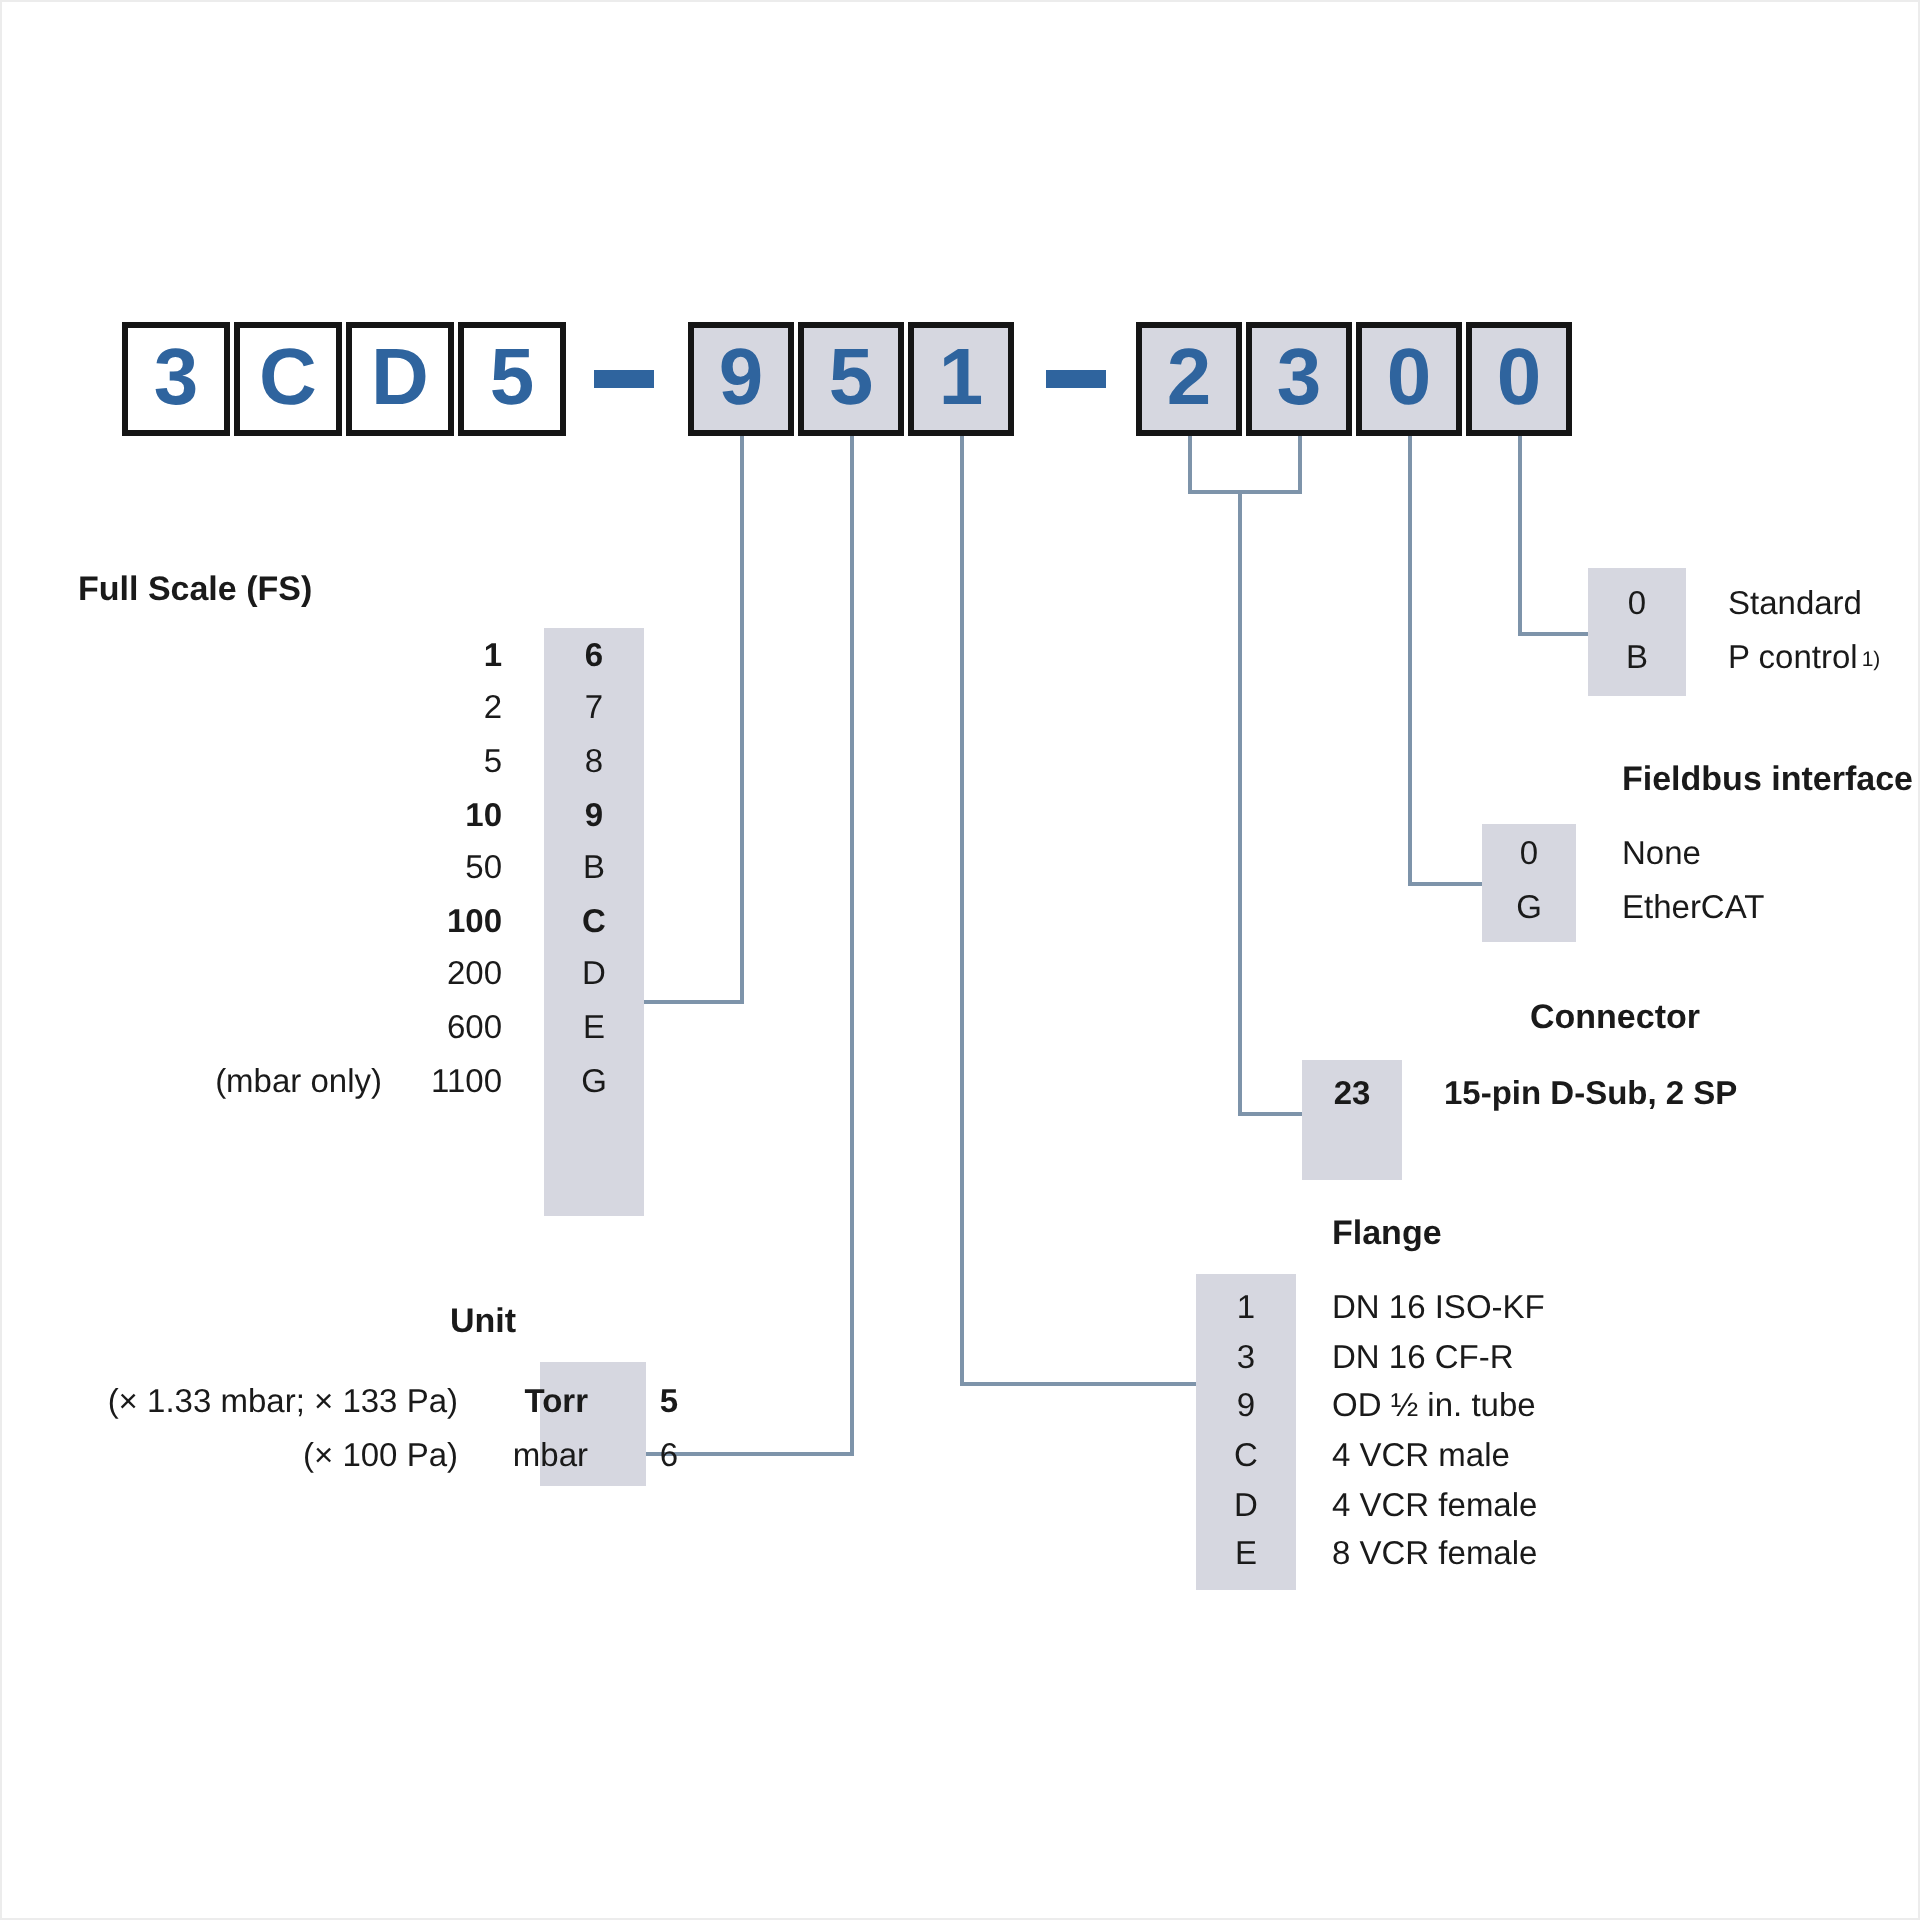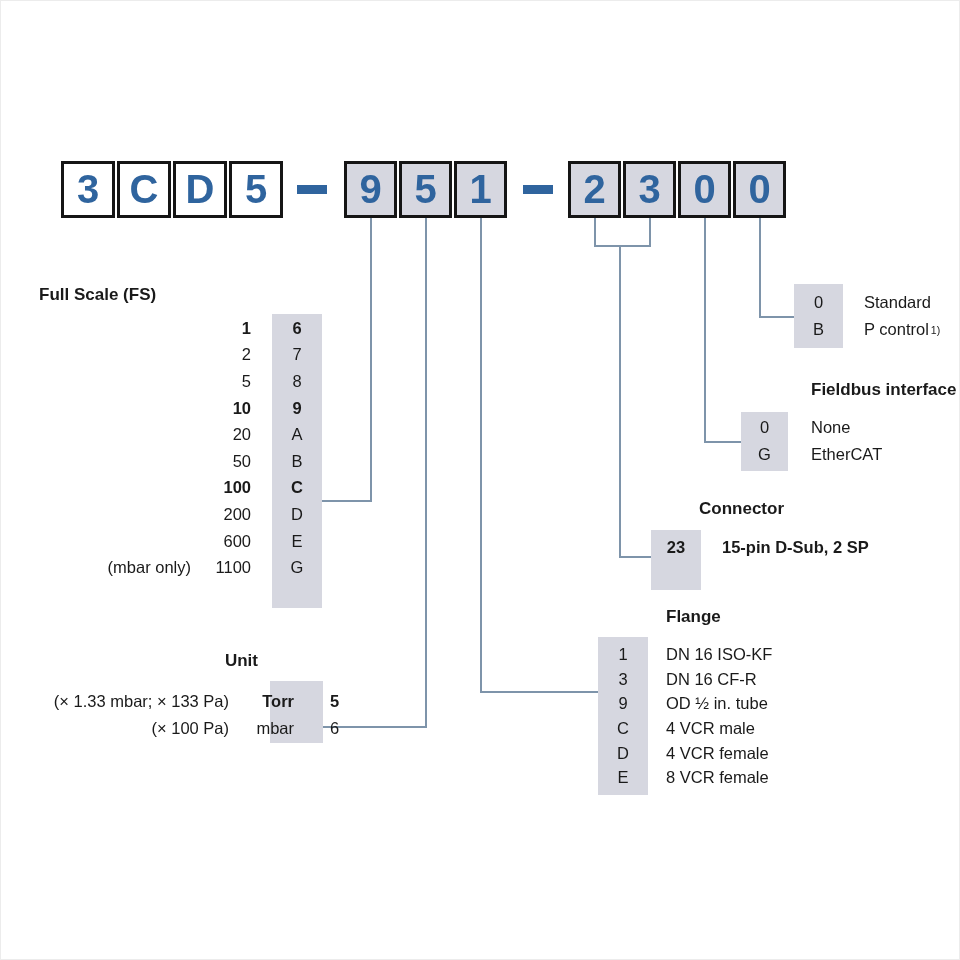--- a/index.html
+++ b/index.html
@@ -111,25 +111,20 @@
         <span class="val">5</span>
         <span class="code">8</span>
       </div>
     <div class="row">
         <span class="note"></span>
         <span class="val b">10</span>
         <span class="code b">9</span>
       </div>
     <div class="row">
         <span class="note"></span>
-        <span class="val">20</span>
-        <span class="code">A</span>
-      </div>
-    <div class="row">
-        <span class="note"></span>
         <span class="val">50</span>
         <span class="code">B</span>
       </div>
     <div class="row">
         <span class="note"></span>
         <span class="val b">100</span>
         <span class="code b">C</span>
       </div>
     <div class="row">
         <span class="note"></span>
@@ -183,21 +178,21 @@
     <div class="row">
         <span class="code">0</span>
         <span class="lbl">None</span>
       </div>
     <div class="row">
         <span class="code">G</span>
         <span class="lbl">EtherCAT</span>
       </div>
   </div>
 
-  <div class="tbl-title" style="left:698px;top:498px;">Connector</div>
+  <div class="tbl-title" style="left:764px;top:498px;">Connector</div>
   <div class="strip" style="left:650px;top:529px;width:50px;height:60px;"></div>
   <div class="rows rt" id="cn-rows" style="left:650px;top:533px;">
     <div class="row">
         <span class="code b">23</span>
         <span class="lbl b">15-pin D-Sub, 2 SP</span>
       </div>
   </div>
 
   <div class="tbl-title" style="left:665px;top:606px;">Flange</div>
   <div class="strip" style="left:597px;top:636px;width:50px;height:158px;"></div>

